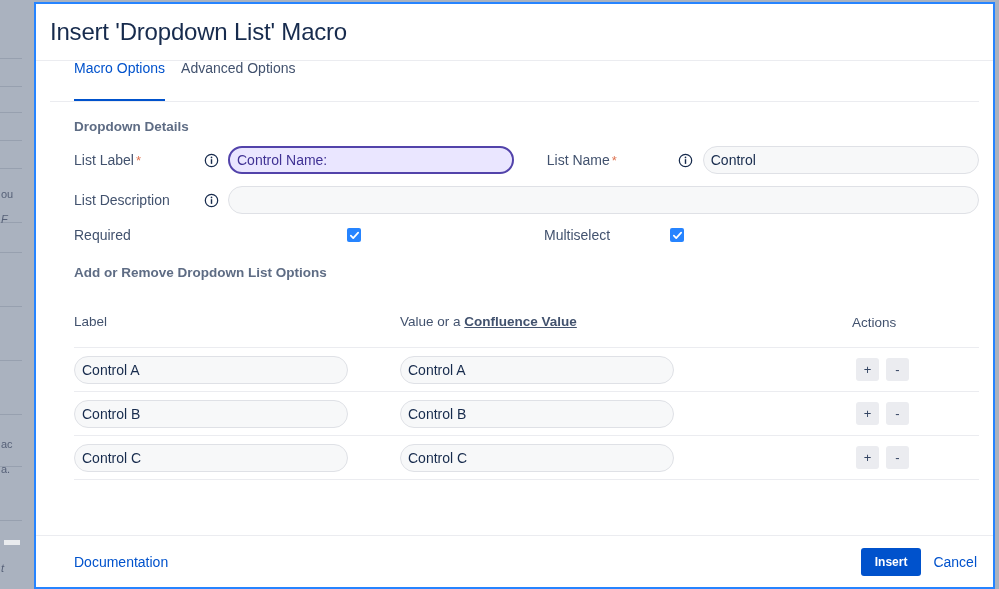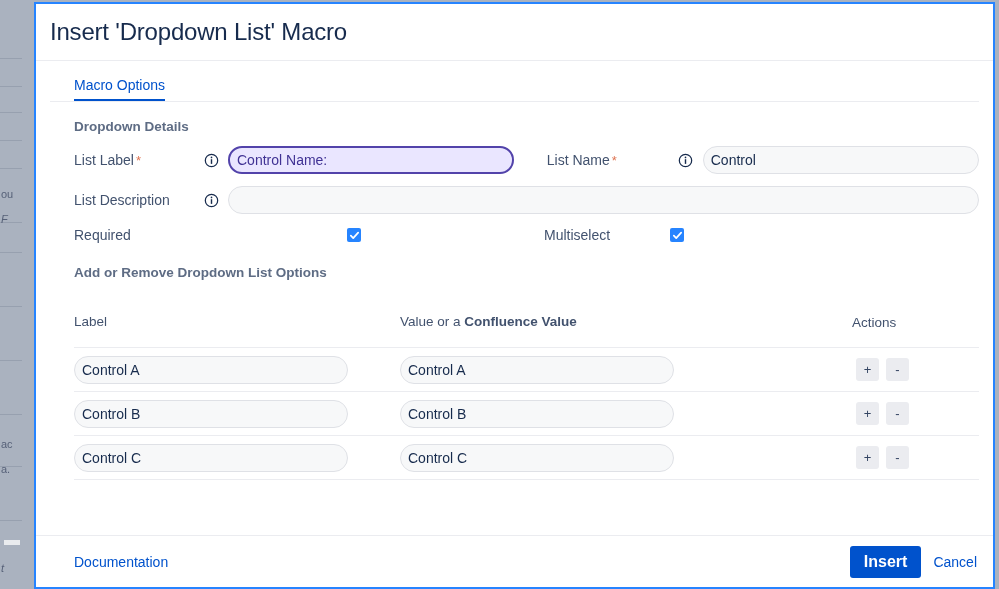--- a/index.html
+++ b/index.html
@@ -79,21 +79,20 @@
   .dlg-body {
     flex: 1 1 auto;
     padding: 0 14px;
     overflow: hidden;
     position: relative;
   }
 
   
   .tabs {
     display: flex;
-    align-items: flex-end;
     height: 41px;
     border-bottom: 1px solid #ebecf0;
     gap: 16px;
     padding-left: 24px;
   }
   .tab {
     font-size: 14px;
     color: #42526e;
     padding-bottom: 7px;
     border-bottom: 2px solid transparent;
@@ -201,21 +200,21 @@
     padding-bottom: 16px;
     border-bottom: 1px solid #ebecf0;
   }
   .col-label  { flex: 0 0 326px; }
   .col-value  { flex: 0 0 452px; }
   .col-actions{ flex: 1 1 auto; }
   .opt-head .hdr {
     font-size: 13.5px;
     color: #42526e;
   }
-  .link-blue { color: #0052cc; font-weight: bold; }
+  .link-blue { color: #0052cc; font-weight: bold; text-decoration: underline; }
 
   .opt-row {
     display: flex;
     align-items: center;
     height: 44px;
     border-bottom: 1px solid #ebecf0;
   }
   .opt-row .cell-label  { flex: 0 0 326px; }
   .opt-row .cell-value  { flex: 0 0 452px; }
   .opt-row .cell-actions{ flex: 1 1 auto; display: flex; gap: 7px; padding-left: 4px; }
@@ -259,21 +258,21 @@
     margin-left: auto;
     display: flex;
     align-items: center;
     gap: 10px;
   }
   .btn-primary {
     background: #0052cc;
     color: #ffffff;
     border: none;
     border-radius: 3px;
-    font-size: 16px;
+    font-size: 12px;
     font-weight: bold;
     font-family: "Liberation Sans", sans-serif;
     padding: 7px 14px;
     cursor: pointer;
   }
   .btn-link {
     background: none;
     border: none;
     color: #0052cc;
     font-size: 14px;
@@ -310,20 +309,21 @@
 <div id="dialog">
 
   <div class="dlg-header">
     <div class="dlg-title">Insert 'Dropdown List' Macro</div>
   </div>
 
   <div class="dlg-body">
 
     <div class="tabs">
       <div class="tab active">Macro Options</div>
+      <div class="tab">Advanced Options</div>
     </div>
 
     <div class="section-title" id="section-dropdown-details">Dropdown Details</div>
 
     <div class="field-row">
       <div class="field-label">
         <span>List Label</span><span class="req-star">*</span>
       </div>
       <span class="info-icon">
         <svg width="15" height="15" viewBox="0 0 16 16">

